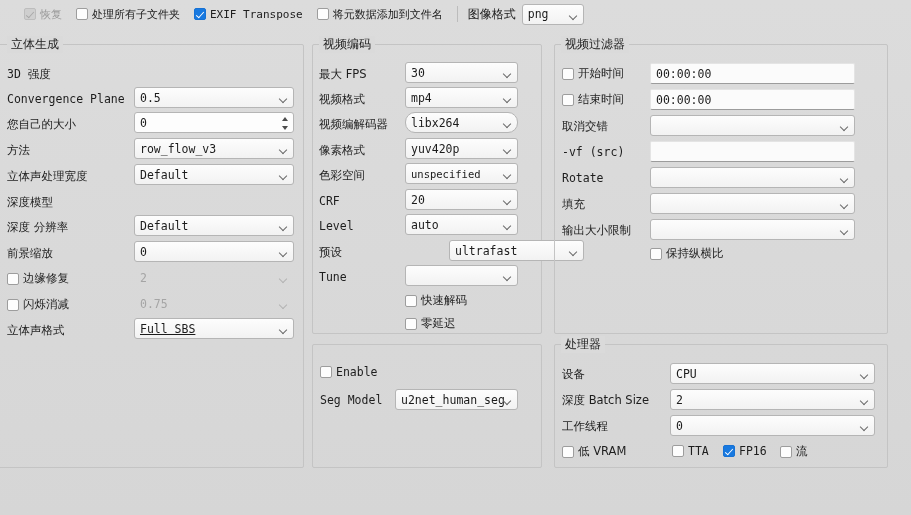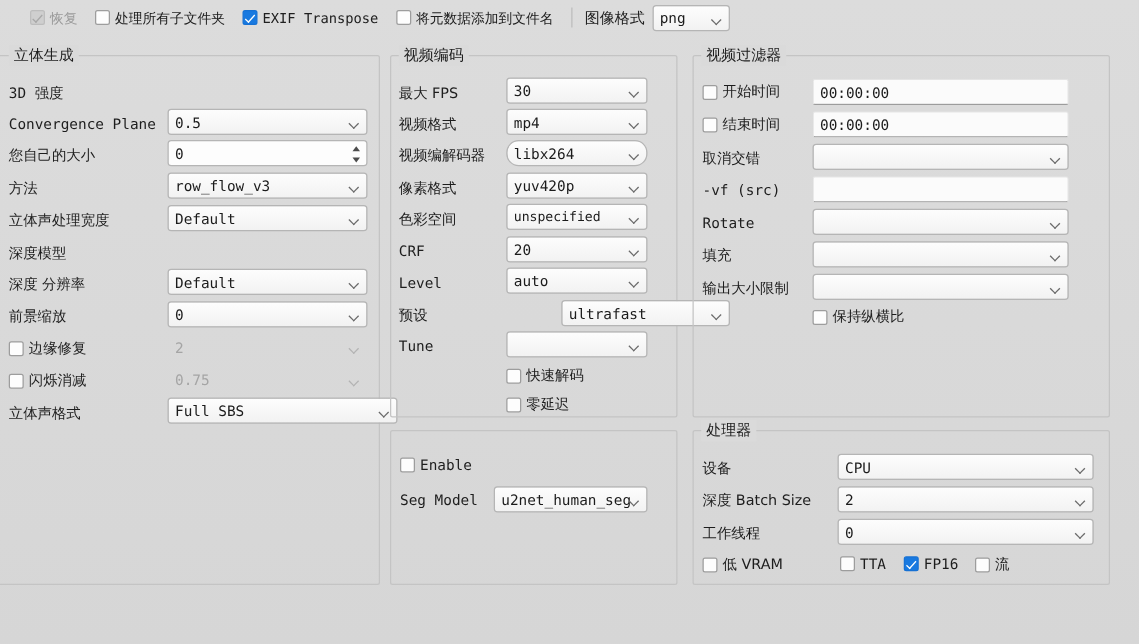--- a/index.html
+++ b/index.html
@@ -295,21 +295,21 @@
     <span class="cbox"></span>
     <span class="lbl">闪烁消减</span>
   </label>
   <div class="combo disabled" style="left:137px; top:248px; width:160px;">
     <span>0.75</span>
   </div>
 
   <div class="row" style="left:10px; top:274px;">
     <span class="lbl">立体声格式</span>
   </div>
-  <div class="combo" style="left:137px; top:273px; width:184px;">
+  <div class="combo" style="left:137px; top:273px; width:160px;text-decoration:underline;">
     <span>Full SBS</span>
   </div>
 </div>
 
 <div class="group" style="left:312px; top:44px; width:230px; height:290px;">
   <span class="gtitle" style="left:6px;">视频编码</span>
 
   <div class="row" style="left:6px; top:18px;">
     <span class="lbl">最大 FPS</span>
   </div>

